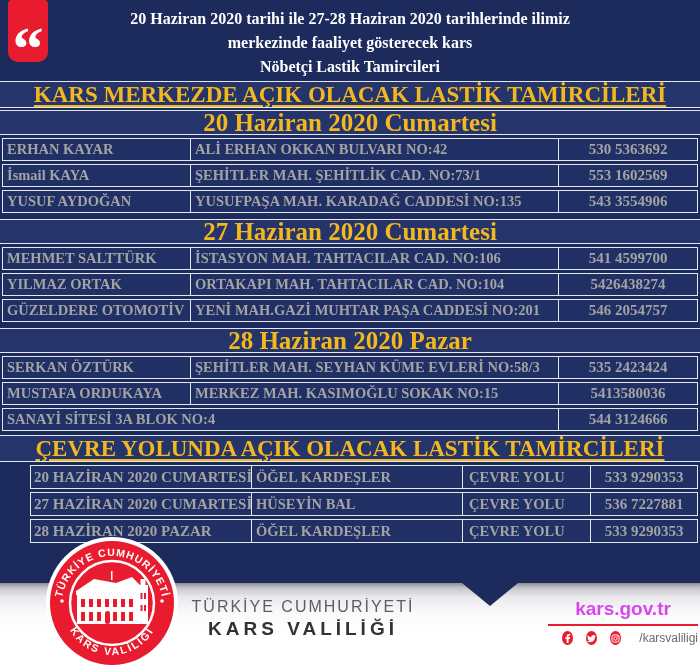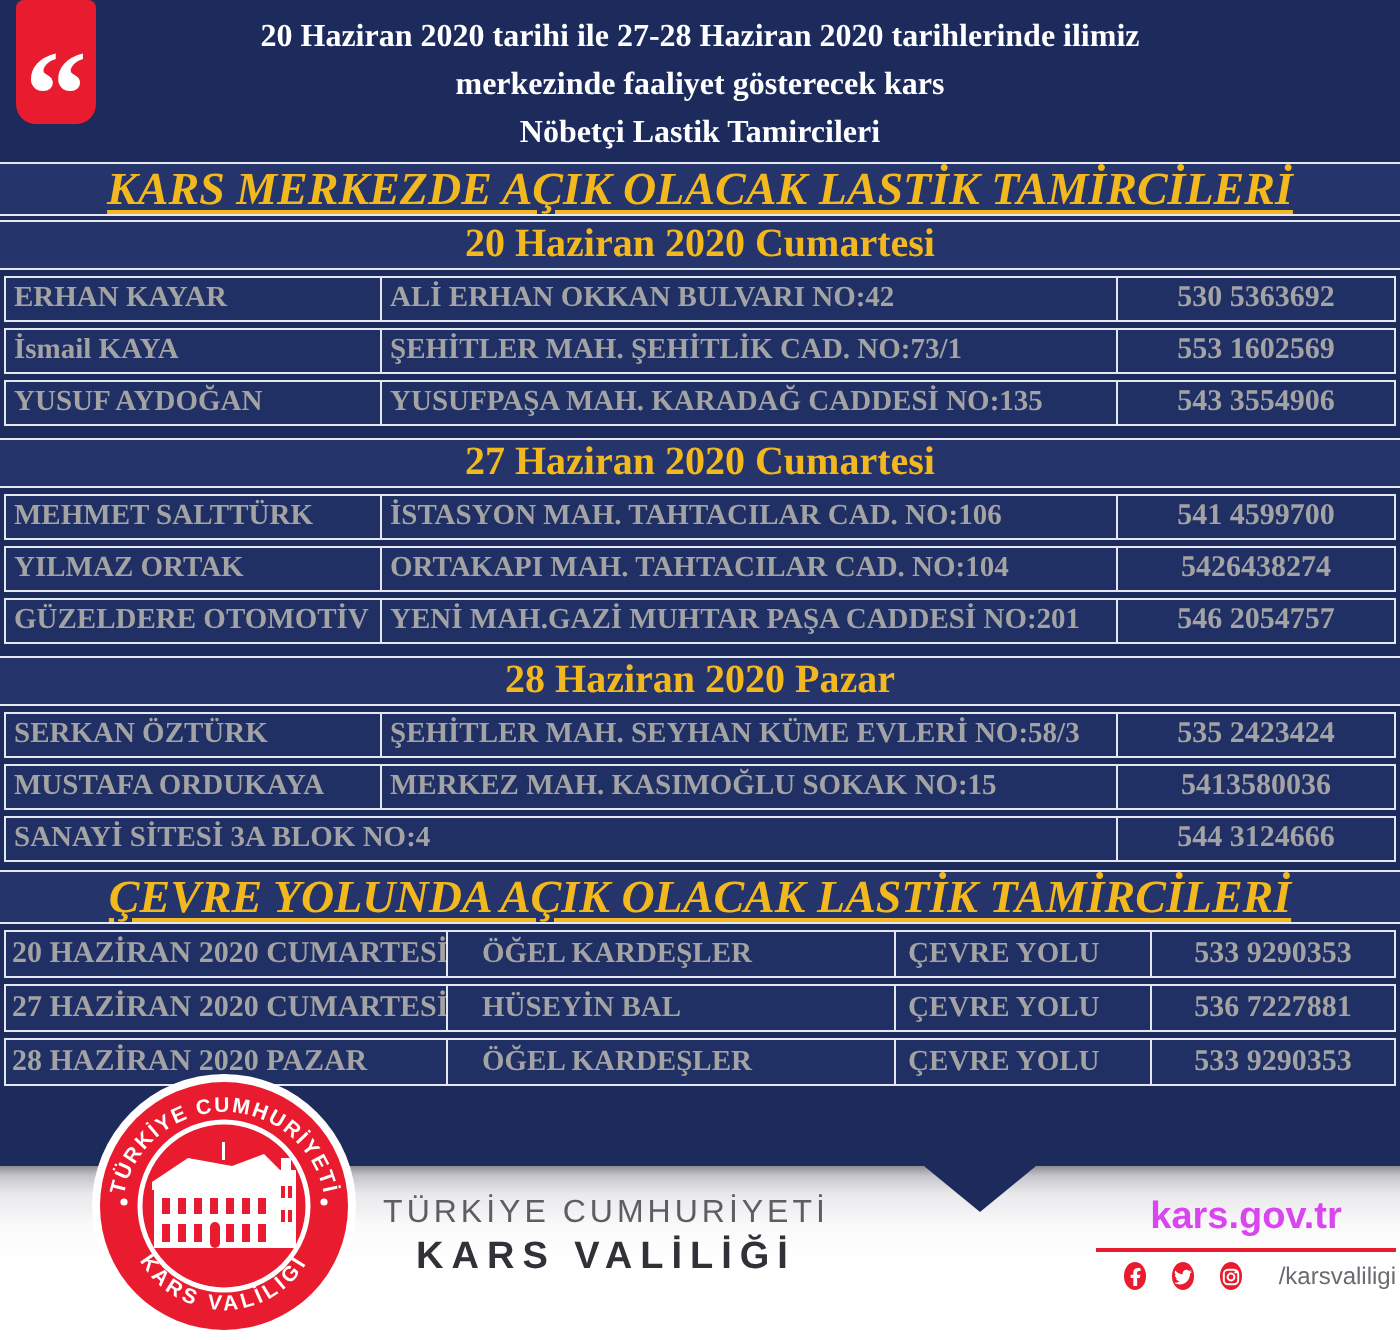--- a/index.html
+++ b/index.html
@@ -15,39 +15,39 @@
     border-radius:4px 4px 10px 10px;display:flex;align-items:center;justify-content:center;z-index:5;}
   .quote-badge span{color:#fff;font-size:62px;line-height:0;margin-top:34px;font-family:"Liberation Serif",serif;font-weight:bold;}
 
   
   .hdr{padding-top:7px;height:73px;text-align:center;color:#ffffff;font-weight:bold;
     font-size:16px;line-height:24px;}
 
   
   .strip{border-top:1px solid var(--line);border-bottom:1px solid var(--line);
     background:var(--navy-strip);text-align:center;color:var(--gold);font-weight:bold;}
-  .strip.title{height:25px;line-height:25px;font-size:23px;margin-top:1px;font-style:italic;}
+  .strip.title{height:25px;line-height:25px;font-size:23px;margin-top:1px;}
   .strip.title span{text-decoration:underline;text-decoration-thickness:2px;text-underline-offset:3px;}
-  .strip.date{height:23px;line-height:23px;font-size:20px;margin-top:2px;}
+  .strip.date{height:23px;line-height:23px;font-size:25px;margin-top:2px;}
   .strip.date.mid{margin-top:6px;}
 
   
   .rows{padding:0 2px;}
   .trow{display:flex;border:1px solid var(--line);background:var(--navy-row);height:21px;
     margin-top:3px;color:#a3a3a3;font-weight:bold;font-size:14.5px;line-height:21px;}
   .cell{overflow:hidden;white-space:nowrap;}
   .cell + .cell{border-left:1px solid var(--line);}
   .cell.c-name {width:183px;padding-left:4px;}
   .cell.c-addr {flex:1;padding-left:4px;}
   .cell.c-phone{width:138px;text-align:center;font-size:15px;}
   .trow.ring .cell.c-date{width:217px;padding-left:3px;font-size:15px;}
-  .trow.ring .cell.c-shop{width:206px;padding-left:17px;}
+  .trow.ring .cell.c-shop{width:206px;padding-left:4px;}
   .trow.ring .cell.c-loc {width:121px;padding-left:6px;}
   .trow.ring .cell.c-phone{flex:1;width:auto;}
-  .trow.ring{height:22px;line-height:22px;}
+  .trow.ring{height:22px;line-height:22px;margin-left:28px;}
   .strip.title.ring{margin-top:4px;}
 
   
   .navy-end{position:absolute;left:0;top:583px;width:100%;height:87px;
     background:linear-gradient(180deg,#8d8d94 0px,#c5c5cb 5px,#e9e9ec 14px,#fafafb 30px,#ffffff 48px);}
   .chevron{position:absolute;left:462px;top:583px;width:0;height:0;
     border-left:28px solid transparent;border-right:28px solid transparent;border-top:23px solid var(--navy);}
   .seal{position:absolute;left:46px;top:537px;width:132px;height:132px;z-index:6;}
   .org{position:absolute;left:178px;top:598px;width:250px;text-align:center;font-family:"Liberation Sans",sans-serif;}
   .org .l1{color:#5d5d63;font-size:16px;letter-spacing:2px;}

